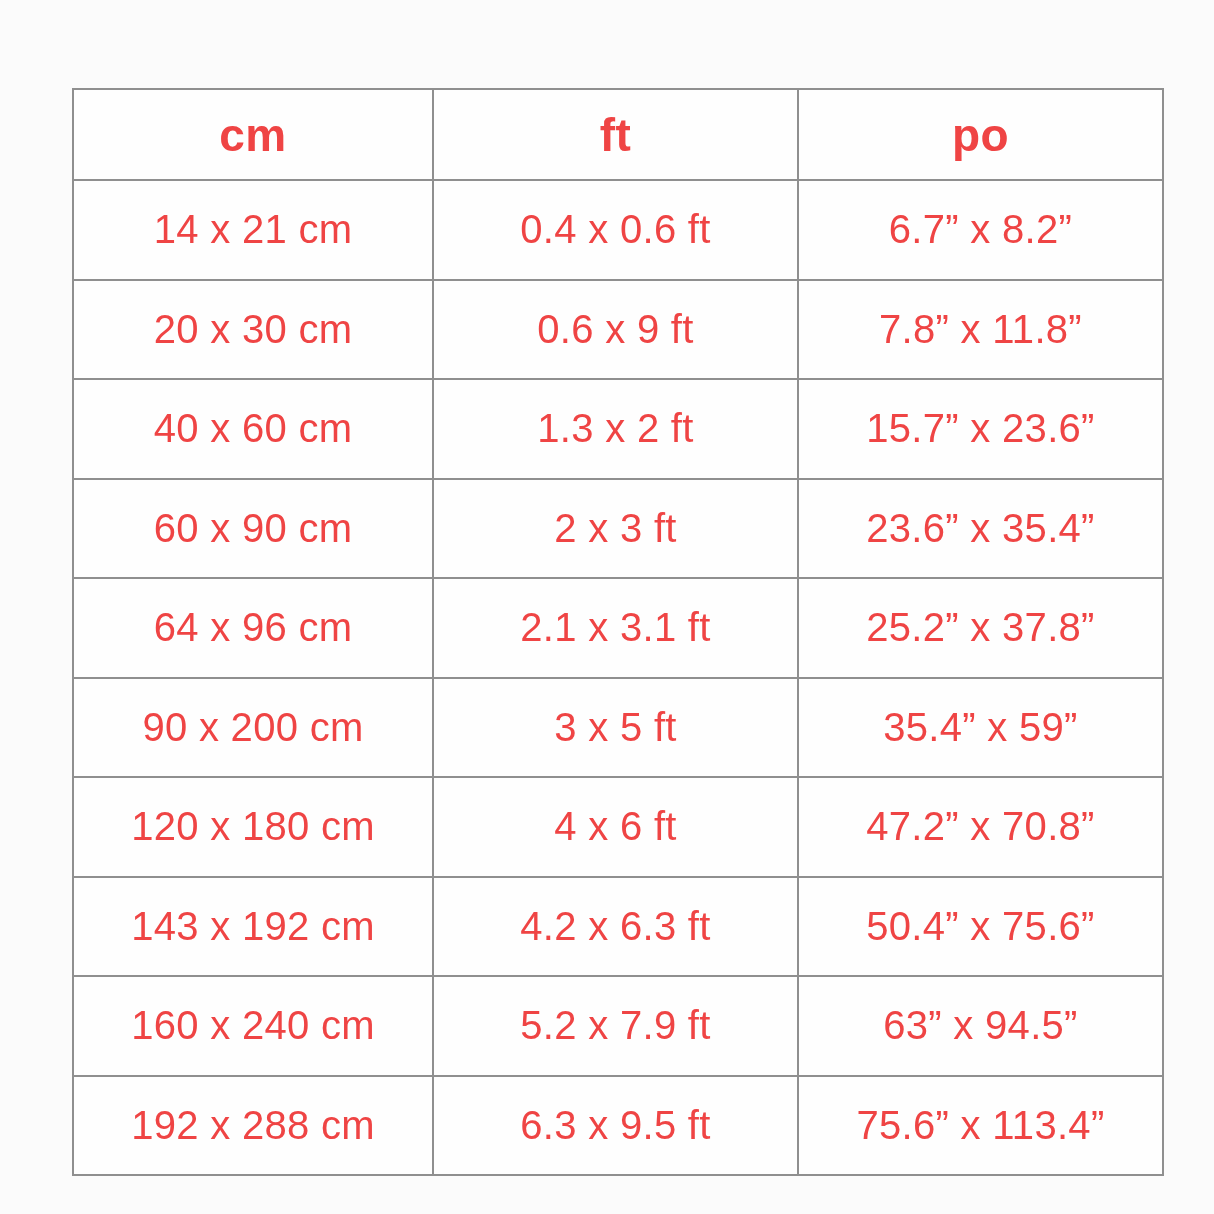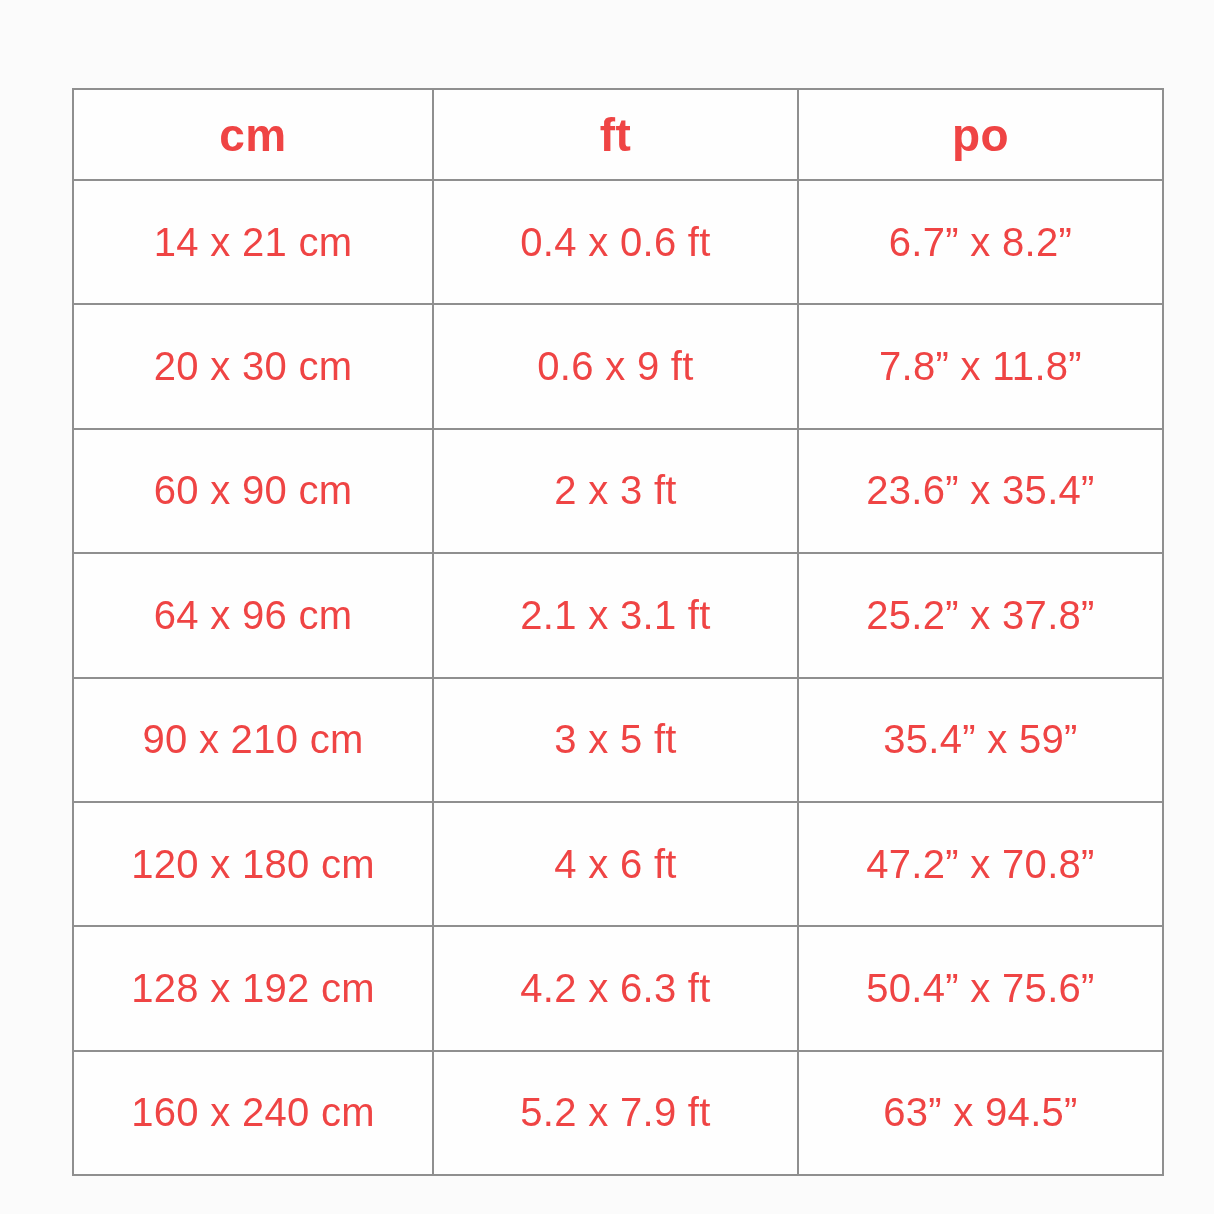--- a/index.html
+++ b/index.html
@@ -72,43 +72,53 @@
       <td>14 x 21 cm</td>
       <td>0.4 x 0.6 ft</td>
       <td>6.7” x 8.2”</td>
     </tr>
     <tr>
       <td>20 x 30 cm</td>
       <td>0.6 x 9 ft</td>
       <td>7.8” x 11.8”</td>
     </tr>
     <tr>
+      <td>40 x 60 cm</td>
+      <td>1.3 x 2 ft</td>
+      <td>15.7” x 23.6”</td>
+    </tr>
+    <tr>
       <td>60 x 90 cm</td>
       <td>2 x 3 ft</td>
       <td>23.6” x 35.4”</td>
     </tr>
     <tr>
       <td>64 x 96 cm</td>
       <td>2.1 x 3.1 ft</td>
       <td>25.2” x 37.8”</td>
     </tr>
     <tr>
-      <td>90 x 210 cm</td>
+      <td>90 x 200 cm</td>
       <td>3 x 5 ft</td>
       <td>35.4” x 59”</td>
     </tr>
     <tr>
       <td>120 x 180 cm</td>
       <td>4 x 6 ft</td>
       <td>47.2” x 70.8”</td>
     </tr>
     <tr>
-      <td>128 x 192 cm</td>
+      <td>143 x 192 cm</td>
       <td>4.2 x 6.3 ft</td>
       <td>50.4” x 75.6”</td>
     </tr>
     <tr>
       <td>160 x 240 cm</td>
       <td>5.2 x 7.9 ft</td>
       <td>63” x 94.5”</td>
     </tr>
+    <tr>
+      <td>192 x 288 cm</td>
+      <td>6.3 x 9.5 ft</td>
+      <td>75.6” x 113.4”</td>
+    </tr>
   </tbody>
 </table>
 
 </body></html>

